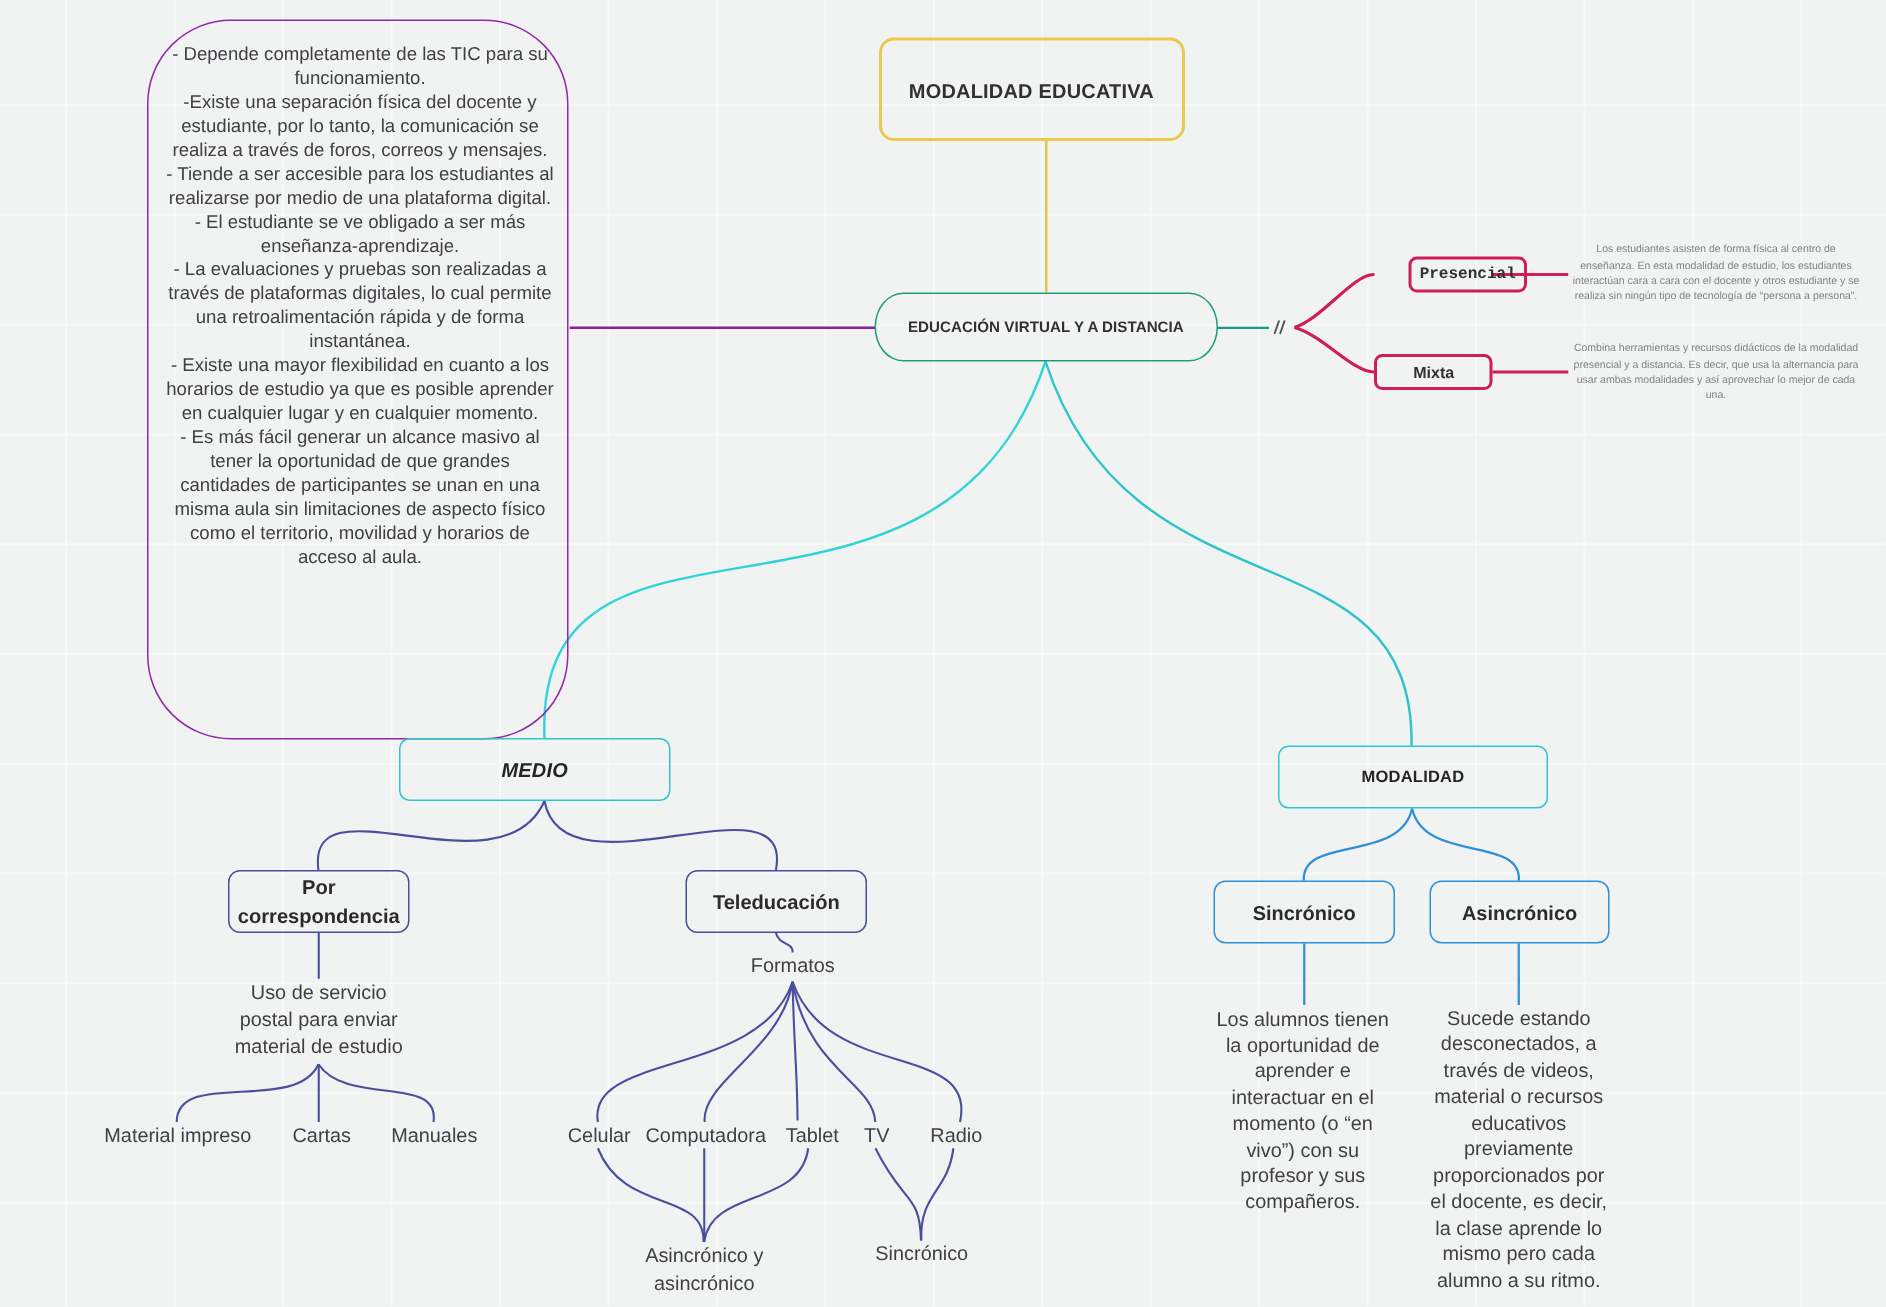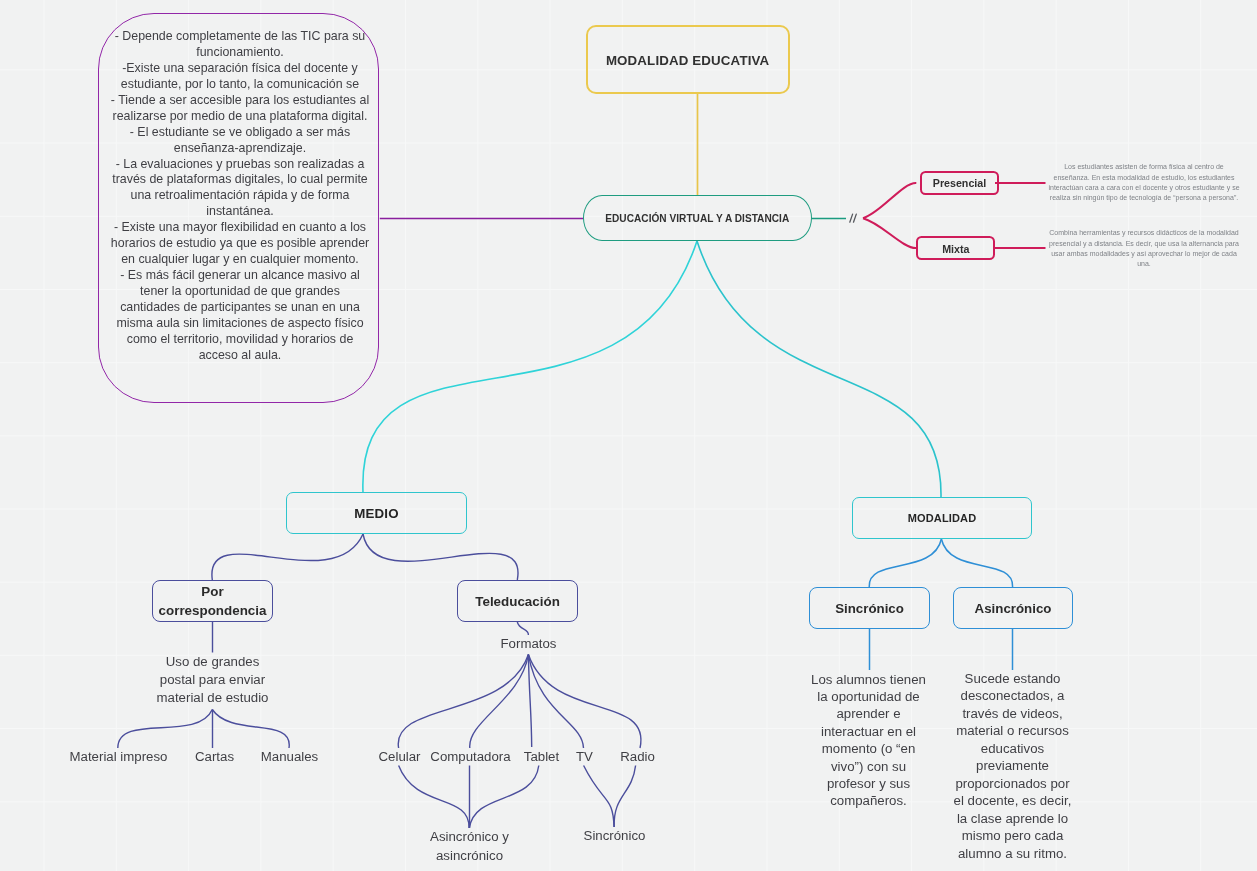--- a/index.html
+++ b/index.html
@@ -25,37 +25,37 @@
   svg#edges path{fill:none;stroke-linecap:butt;}
 
   .node{position:absolute;box-sizing:border-box;display:flex;align-items:center;
         justify-content:center;text-align:center;line-height:1.15;}
 
   
   #n-root{left:585.6px;top:24.6px;width:204px;height:69.8px;border:2px solid #ebc94e;border-radius:10px;
           font-size:13.3px;font-weight:bold;letter-spacing:.15px;color:#313131;padding-top:2px;}
   #n-center{left:583px;top:195px;width:228.5px;height:45.5px;border:1.5px solid #1e9c80;border-radius:19px/23px;
           font-size:10.1px;font-weight:bold;letter-spacing:0.03px;color:#313131;padding-top:3px;justify-content:flex-end;}
-  #n-medio{left:286px;top:491.8px;width:181px;height:41.8px;border:1.7px solid #2fc5cd;border-radius:7px;
-          font-size:13.3px;font-weight:bold;letter-spacing:.15px;color:#252525;padding-top:2px;}
+  #n-medio{left:266px;top:491.8px;width:181px;height:41.8px;border:1.7px solid #2fc5cd;border-radius:7px;
+          font-size:13.3px;font-weight:bold;letter-spacing:.15px;color:#252525;padding-top:2px;font-style:italic;}
   #n-modalidad{left:852px;top:496.8px;width:180px;height:42px;border:1.7px solid #2fc5cd;border-radius:7px;
           font-size:11px;font-weight:bold;letter-spacing:.15px;color:#252525;padding-top:2px;}
   #n-corresp{left:152px;top:579.5px;width:121px;height:42px;border:1.5px solid #4b4e9c;border-radius:8px;
           font-size:13.4px;font-weight:bold;color:#2b2b2b;line-height:19px;padding-top:1px;}
   #n-tele{left:457.3px;top:579.5px;width:120.5px;height:42px;border:1.5px solid #4b4e9c;border-radius:8px;
           font-size:13.4px;font-weight:bold;color:#2b2b2b;padding-top:2px;}
   #n-sinc{left:809px;top:587.3px;width:121px;height:41.5px;border:1.5px solid #2e8fd6;border-radius:8px;
           font-size:13.3px;font-weight:bold;color:#2b2b2b;padding-top:2px;}
   #n-asinc{left:952.7px;top:587.3px;width:120.7px;height:41.5px;border:1.5px solid #2e8fd6;border-radius:8px;
           font-size:13.3px;font-weight:bold;color:#2b2b2b;padding-top:2px;}
-  #n-presencial{left:920px;top:170.5px;width:79px;height:24.3px;border:2.1px solid #cf1c5a;border-radius:5.5px;
-          font-size:10.7px;font-weight:bold;color:#313131;padding-top:1px;}
+  #n-presencial{left:939px;top:170.5px;width:79px;height:24.3px;border:2.1px solid #cf1c5a;border-radius:5.5px;
+          font-size:10.7px;font-weight:bold;color:#313131;padding-top:1px;font-family:Liberation Mono, monospace;}
   #n-mixta{left:916.3px;top:236.2px;width:79px;height:24.3px;border:2.1px solid #cf1c5a;border-radius:5.5px;
           font-size:10.7px;font-weight:bold;color:#313131;padding-top:1px;}
-  #n-notes{left:98px;top:13px;width:281px;height:390px;border:1.7px solid #9227a8;border-radius:56px;
+  #n-notes{left:98px;top:13px;width:281px;height:480px;border:1.7px solid #9227a8;border-radius:56px;
           font-size:12.4px;line-height:15.93px;color:#3f3f44;align-items:flex-start;padding-top:15.0px;padding-left:3px;}
 
   .lbl{display:block;width:100%;}
 
   
   .plain{position:absolute;text-align:center;font-size:13.25px;line-height:18.3px;color:#3f3f44;}
   .tiny{position:absolute;text-align:center;font-size:7px;line-height:10.3px;color:#7f8287;}
 
   
   #t-corresp-desc{left:132px;top:652.9px;width:161px;}
@@ -124,20 +124,21 @@
   <div class="node" id="n-center">
     <span class="lbl">EDUCACIÓN VIRTUAL Y A DISTANCIA</span>
   </div>
 
   <div class="node" id="n-notes">
     <div class="lbl">
       <div>- Depende completamente de las TIC para su</div>
       <div>funcionamiento.</div>
       <div>-Existe una separación física del docente y</div>
       <div>estudiante, por lo tanto, la comunicación se</div>
+      <div>realiza a través de foros, correos y mensajes.</div>
       <div>- Tiende a ser accesible para los estudiantes al</div>
       <div>realizarse por medio de una plataforma digital.</div>
       <div>- El estudiante se ve obligado a ser más</div>
       <div>enseñanza-aprendizaje.</div>
       <div>- La evaluaciones y pruebas son realizadas a</div>
       <div>través de plataformas digitales, lo cual permite</div>
       <div>una retroalimentación rápida y de forma</div>
       <div>instantánea.</div>
       <div>- Existe una mayor flexibilidad en cuanto a los</div>
       <div>horarios de estudio ya que es posible aprender</div>
@@ -172,21 +173,21 @@
     <span class="lbl">Teleducación</span>
   </div>
   <div class="node" id="n-sinc">
     <span class="lbl">Sincrónico</span>
   </div>
   <div class="node" id="n-asinc">
     <span class="lbl">Asincrónico</span>
   </div>
 
   <div class="plain" id="t-corresp-desc">
-    <div>Uso de grandes</div>
+    <div>Uso de servicio</div>
     <div>postal para enviar</div>
     <div>material de estudio</div>
   </div>
 
   <div class="plain leaf" id="t-leaf-material">Material impreso</div>
   <div class="plain leaf" id="t-leaf-cartas">Cartas</div>
   <div class="plain leaf" id="t-leaf-manuales">Manuales</div>
 
   <div class="plain" id="t-formatos">Formatos</div>
 

